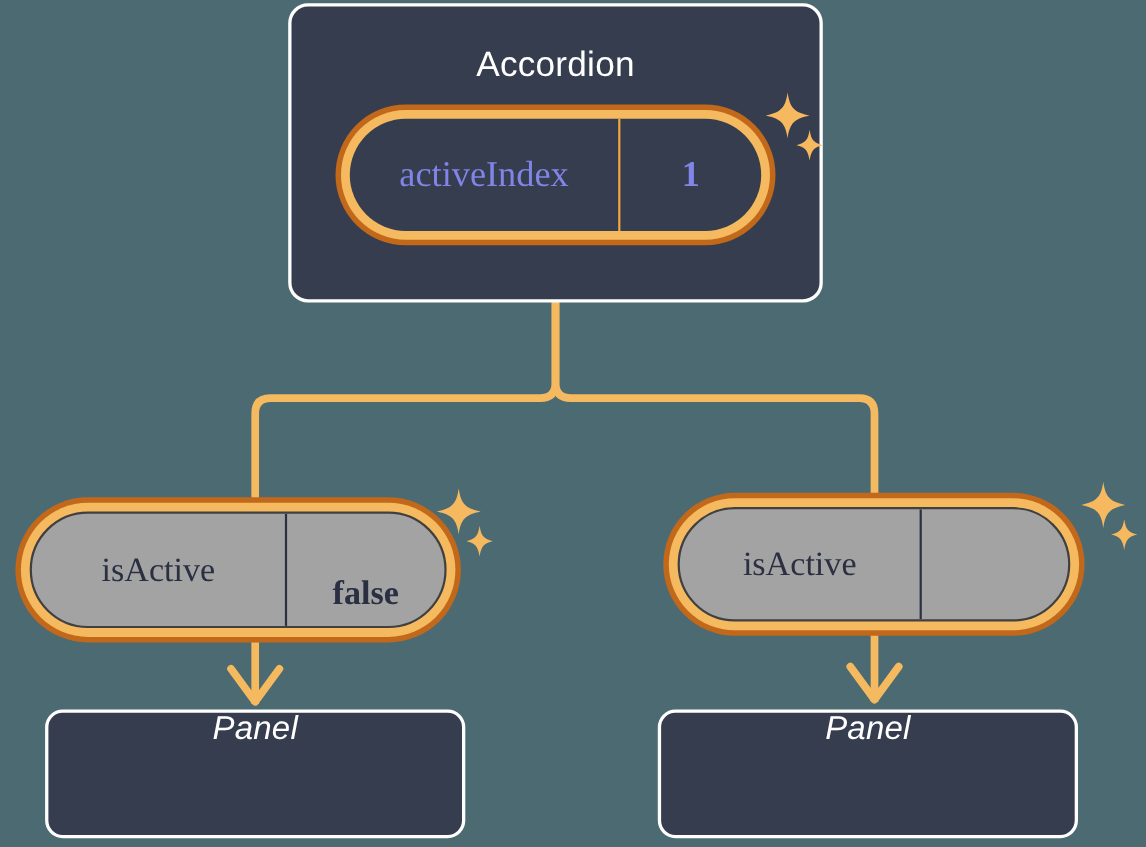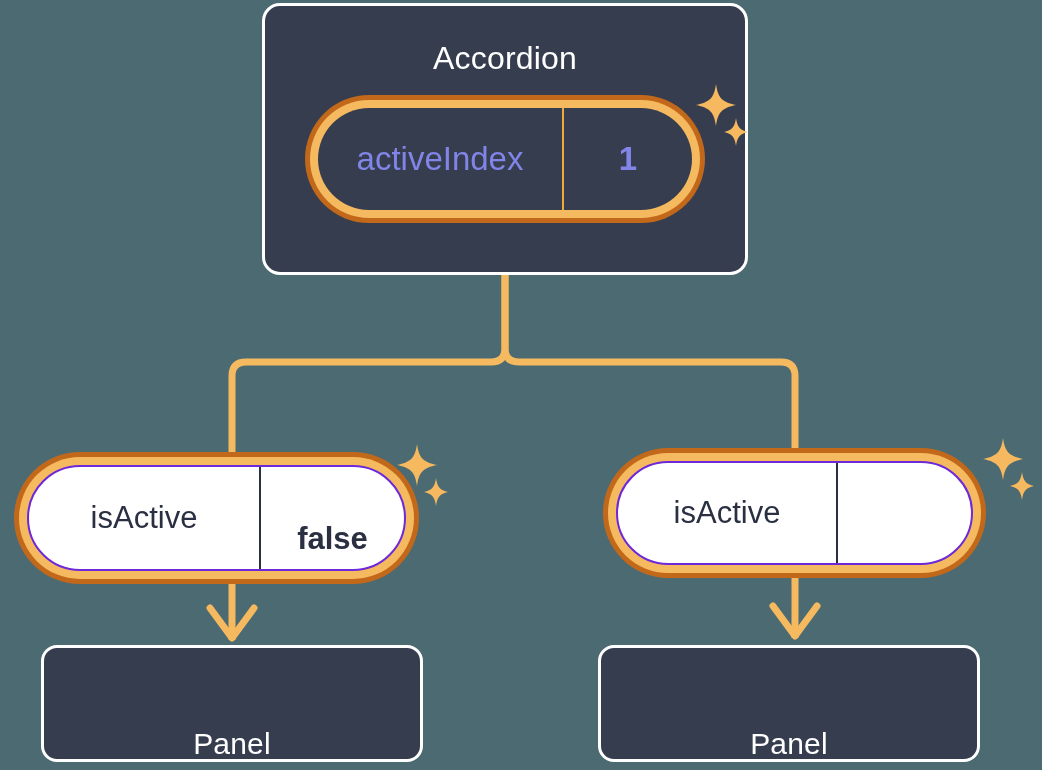--- a/index.html
+++ b/index.html
@@ -34,21 +34,22 @@
     position: absolute;
     background: #363d4e;
     border: 3px solid #ffffff;
     border-radius: 16px;
     box-sizing: border-box;
     display: flex;
     align-items: flex-start;
     justify-content: center;
   }
   .node-box.centered {
-    align-items: flex-end;
+    align-items: flex-start;
+    font-style: italic;
   }
   .node-title {
     color: #ffffff;
     font-size: 32px;
     font-weight: 400;
     letter-spacing: 0.2px;
     line-height: 1;
   }
 
   #accordion-box {
@@ -104,20 +105,21 @@
     border-radius: 999px;
     display: flex;
     align-items: stretch;
     overflow: hidden;
   }
   .pill-cell {
     display: flex;
     align-items: center;
     justify-content: center;
     box-sizing: border-box;
+    font-family: Liberation Serif, serif;
   }
   .pill-name {
     flex: 0 0 auto;
   }
   .pill-value {
     flex: 1 1 auto;
     font-weight: bold;
   }
 
   
@@ -136,22 +138,22 @@
     font-size: 33px;
     border-right: 2px solid #f0a93f;
   }
   #pill-activeindex .pill-value {
     color: #8185e8;
     font-size: 33px;
   }
 
   
   .pill-prop .pill-inner {
-    background: #ffffff;
-    border: 2px solid #6d28d9;
+    background: #a3a3a3;
+    border: 2px solid #404040;
   }
   .pill-prop .pill-name {
     color: #2a3042;
     font-size: 31px;
     border-right: 2px solid #2a3042;
   }
   .pill-prop .pill-value {
     color: #2a3042;
     font-size: 31px;
     margin-top: 41px;

